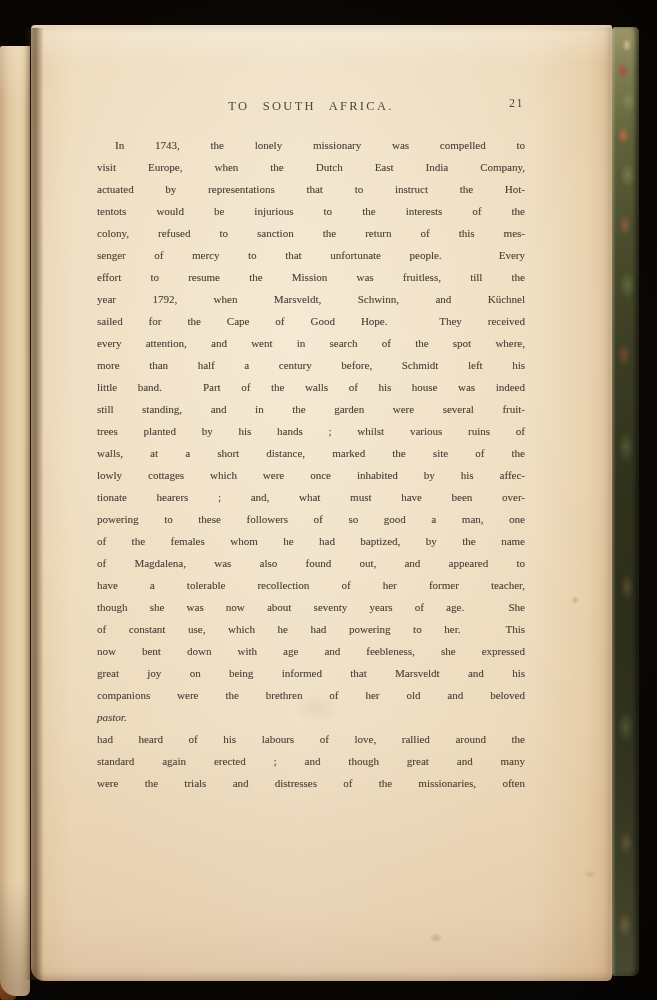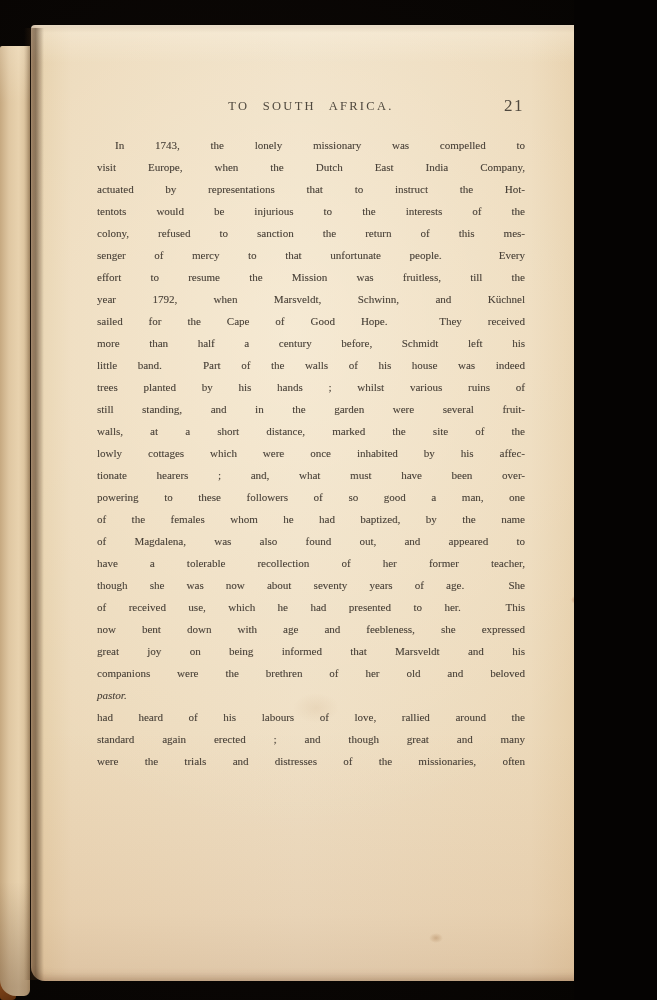--- a/index.html
+++ b/index.html
@@ -1,17 +1,17 @@
 <!DOCTYPE html>
 <html><head>
 <meta charset="utf-8">
 <style>
   html,body{margin:0;padding:0;background:#050302;}
   .scene{
-    position:relative;width:574px;height:1000px;overflow:hidden;
+    position:relative;width:657px;height:1000px;overflow:hidden;
     background:
       radial-gradient(90% 70% at 42% 48%, #140e09 0%, #0b0705 55%, #060402 100%);
     font-family:"Liberation Serif","DejaVu Serif",serif;
   }
 
   
   .left-page-edge{
     position:absolute;left:0;top:46px;width:30px;height:950px;
     background:
       linear-gradient(to bottom, rgba(255,245,225,.25) 0%, rgba(255,245,225,0) 6%, rgba(90,60,35,0) 88%, rgba(90,60,35,.35) 99%),
@@ -79,21 +79,21 @@
   .running-head{
     position:absolute;left:66px;top:71px;width:428px;height:22px;
     color:#4f483e;
   }
   .running-title{
     position:absolute;left:50%;transform:translateX(-50%);top:3px;
     font-size:12.5px;letter-spacing:2.3px;word-spacing:8px;white-space:nowrap;
   }
   .page-number{
     position:absolute;right:1px;top:0;
-    font-size:17px;letter-spacing:1.5px;
+    font-size:12px;letter-spacing:1.5px;
   }
 
   
   .text-block{
     position:absolute;left:66px;top:109px;width:428px;
     color:#4a4239;
     text-shadow:.3px .3px .6px rgba(74,66,57,.30);
   }
   .line{
     height:22px;line-height:22px;font-size:11px;
@@ -138,33 +138,34 @@
         <div>
           <div class="line indent">In 1743, the lonely missionary was compelled to</div>
           <div class="line">visit Europe, when the Dutch East India Company,</div>
           <div class="line">actuated by representations that to instruct the Hot-</div>
           <div class="line">tentots would be injurious to the interests of the</div>
           <div class="line">colony, refused to sanction the return of this mes-</div>
           <div class="line">senger of mercy to that unfortunate people.  Every</div>
           <div class="line">effort to resume the Mission was fruitless, till the</div>
           <div class="line">year 1792, when Marsveldt, Schwinn, and Küchnel</div>
           <div class="line">sailed for the Cape of Good Hope.  They received</div>
+          <div class="line">every attention, and went in search of the spot where,</div>
           <div class="line">more than half a century before, Schmidt left his</div>
           <div class="line">little band.  Part of the walls of his house was indeed</div>
+          <div class="line">still standing, and in the garden were several fruit-</div>
           <div class="line">trees planted by his hands ; whilst various ruins of</div>
-          <div class="line">still standing, and in the garden were several fruit-</div>
           <div class="line">walls, at a short distance, marked the site of the</div>
           <div class="line">lowly cottages which were once inhabited by his affec-</div>
           <div class="line">tionate hearers ; and, what must have been over-</div>
           <div class="line">powering to these followers of so good a man, one</div>
           <div class="line">of the females whom he had baptized, by the name</div>
           <div class="line">of Magdalena, was also found out, and appeared to</div>
           <div class="line">have a tolerable recollection of her former teacher,</div>
           <div class="line">though she was now about seventy years of age.  She</div>
-          <div class="line">of received use, which he had presented to her.  This</div>
+          <div class="line">of constant use, which he had powering to her.  This</div>
           <div class="line">now bent down with age and feebleness, she expressed</div>
           <div class="line">great joy on being informed that Marsveldt and his</div>
           <div class="line">companions were the brethren of her old and beloved</div>
           <div class="line last-left">pastor.</div>
         </div>
         <div>
           <div class="line">had heard of his labours of love, rallied around the</div>
           <div class="line">standard again erected ; and though great and many</div>
           <div class="line">were the trials and distresses of the missionaries, often</div>
         </div>

